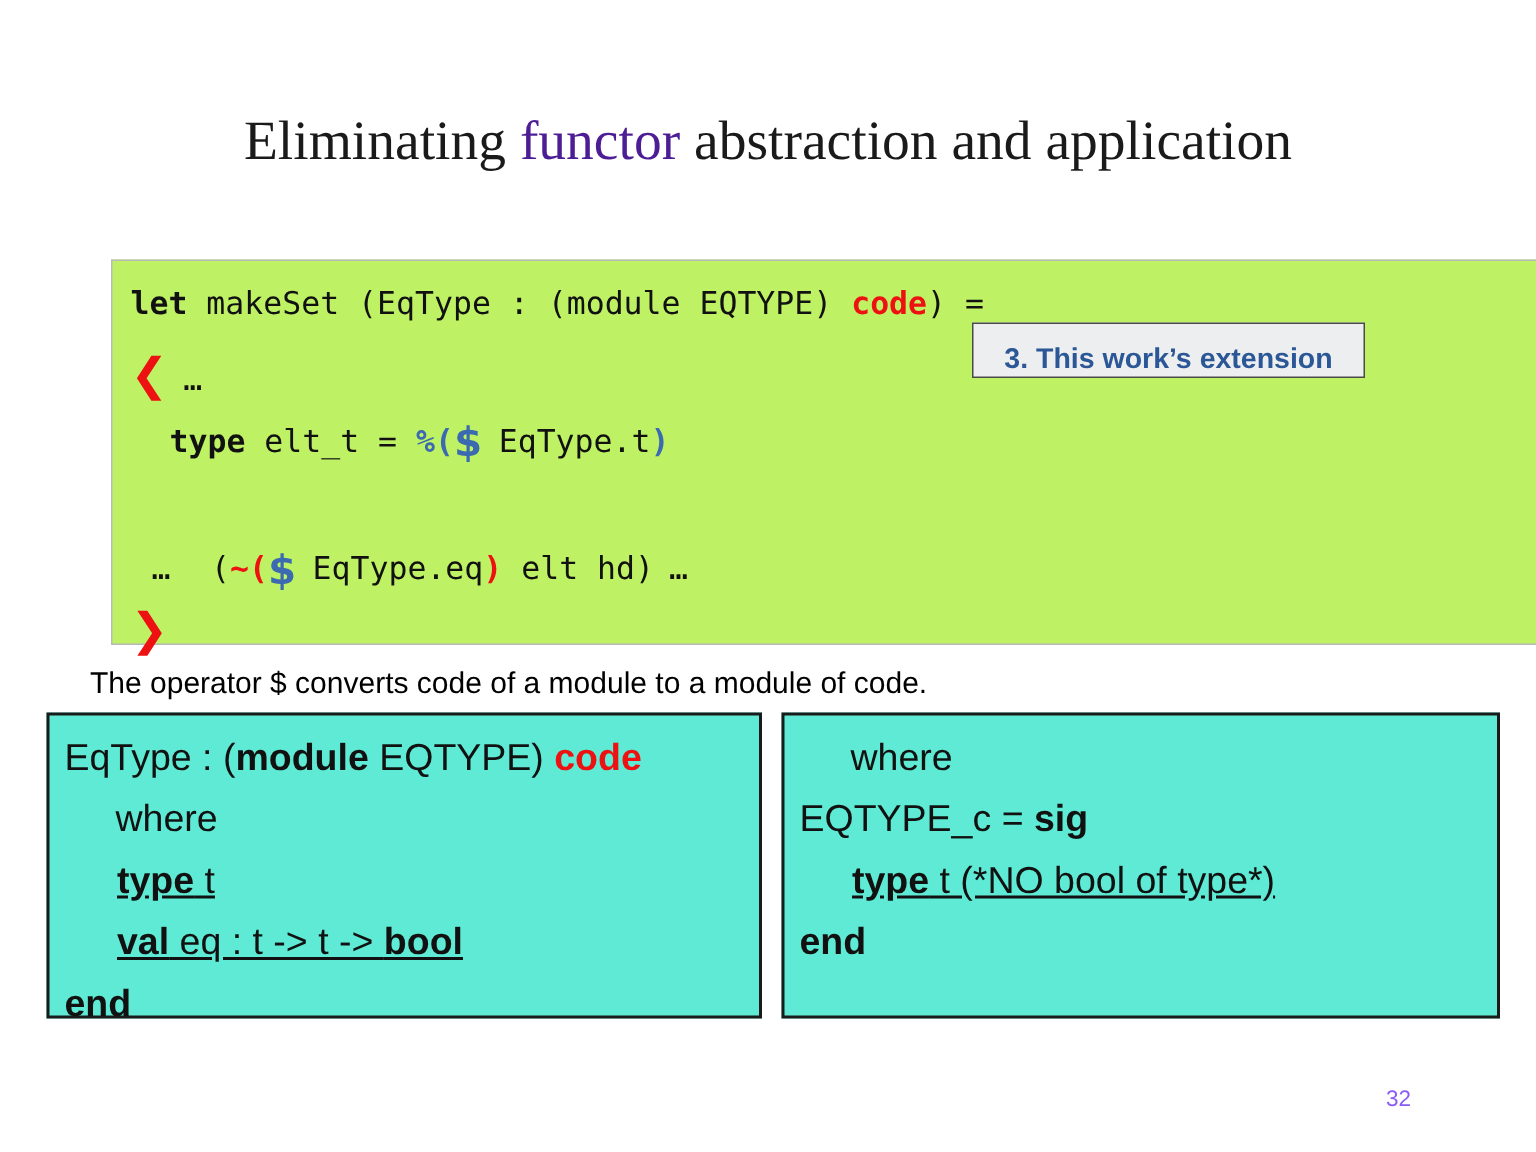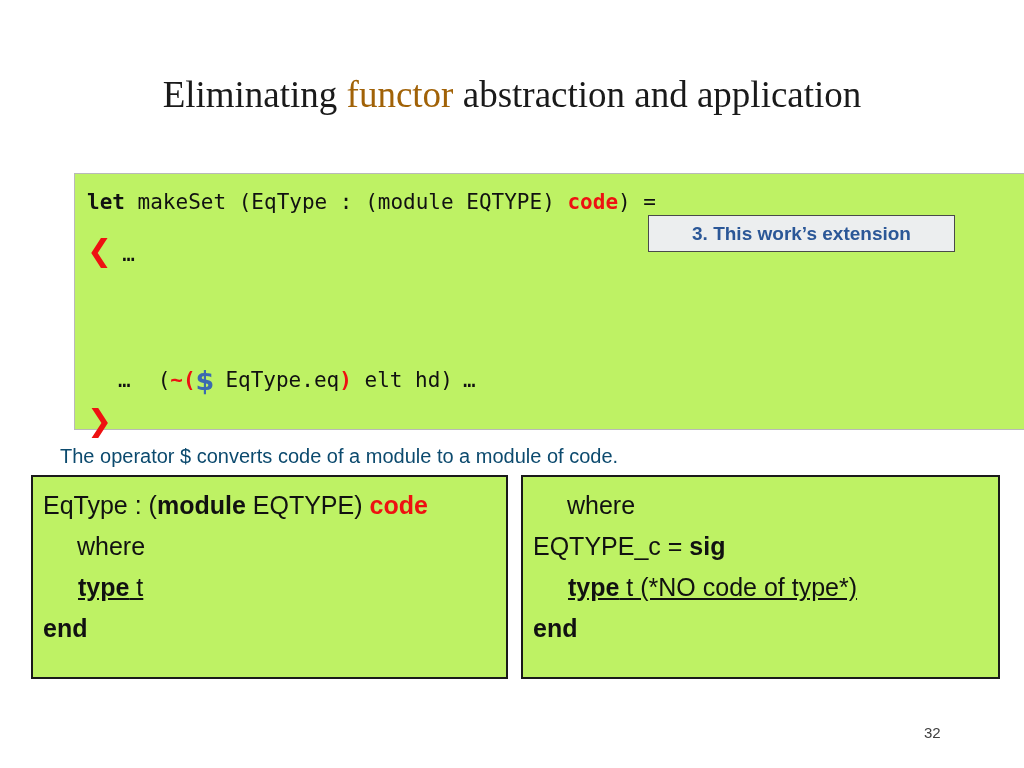--- a/index.html
+++ b/index.html
@@ -21,21 +21,21 @@
     left: 0;
     top: 72px;
     width: 1024px;
     text-align: center;
     font-family: "Liberation Serif", serif;
     font-size: 37px;
     line-height: 46px;
     color: #1a1a1a;
     white-space: nowrap;
   }
-  .title-red { color: #a16207; }
+  .title-red { color: #4c1d95; }
 
   
   .code-block {
     position: absolute;
     left: 74px;
     top: 173px;
     width: 997px;
     height: 257px;
     background: #bef264;
     border: 1px solid #b9b9b9;
@@ -46,21 +46,21 @@
   }
   .code-line {
     position: absolute;
     white-space: nowrap;
     line-height: 1;
   }
   .cl1 { left: 12px; top: 18px; }
   .cl2 { left: 12px; top: 62px; }
   .cl3 { left: 12px; top: 105px; }
   .cl4 { left: 12px; top: 145px; }
-  .cl5 { left: 17px; top: 190px; }
+  .cl5 { left: 0; top: 190px; }
   .cl6 { left: 12px; top: 232px; }
 
   .kw { font-weight: bold; }
   .code-red { color: #ee1111; font-weight: bold; }
   .code-blue { color: #3b6ab0; font-weight: bold; }
   .dollar {
     font-family: "DejaVu Sans", sans-serif;
     font-weight: bold;
     font-size: 27px;
     color: #3b6ab0;
@@ -80,52 +80,52 @@
     letter-spacing: 1px;
   }
   .sp { display: inline-block; width: 10px; }
   .sp-lg { display: inline-block; width: 26px; }
 
   
   .callout {
     position: absolute;
     left: 648px;
     top: 215px;
-    width: 307px;
+    width: 262px;
     height: 37px;
     background: #eceeef;
     border: 1px solid #4a4a4a;
     box-sizing: border-box;
     display: flex;
-    align-items: center;
+    align-items: flex-end;
     justify-content: center;
     font-family: "Liberation Sans", sans-serif;
     font-size: 19px;
     font-weight: bold;
     color: #2b5797;
     white-space: nowrap;
   }
 
   
   .caption {
     position: absolute;
     left: 60px;
     top: 445px;
     font-family: "Liberation Sans", sans-serif;
     font-size: 20px;
-    color: #0c4a6e;
+    color: #000000;
     white-space: nowrap;
   }
 
   
   .sig-box {
     position: absolute;
     top: 475px;
     height: 204px;
-    background: #bef264;
+    background: #5eead4;
     border: 2px solid #1a1a1a;
     box-sizing: border-box;
     font-family: "Liberation Sans", sans-serif;
     font-size: 25px;
     color: #111111;
     padding: 8px 0 0 0;
   }
   .box-left  { left: 31px;  width: 477px; }
   .box-right { left: 521px; width: 479px; }
 
@@ -144,40 +144,43 @@
     font-family: "DejaVu Sans", sans-serif;
   }
 
   
   .page-num {
     position: absolute;
     left: 924px;
     top: 724px;
     font-family: "Liberation Sans", sans-serif;
     font-size: 15px;
-    color: #404040;
+    color: #8b5cf6;
   }
 </style>
 </head>
 <body>
 
 <div class="slide-title">
   <span>Eliminating </span><span class="title-red">functor</span><span> abstraction and application</span>
 </div>
 
 <div class="code-block">
 
   <div class="code-line cl1">
     <span class="kw">let</span><span> makeSet (EqType : (module EQTYPE) </span><span class="code-red">code</span><span>) =</span>
   </div>
 
   <div class="code-line cl2">
     <span class="chev">❮</span><span class="sp"></span><span class="dots">…</span>
   </div>
 
+  <div class="code-line cl3">
+    <span class="sp-lg"></span><span class="kw">type</span><span> elt_t = </span><span class="code-blue">%(</span><span class="dollar">$</span><span class="sp"></span><span>EqType.t</span><span class="code-blue">)</span>
+  </div>
 
 
   <div class="code-line cl5">
     <span class="sp-lg"></span><span class="dots">…</span><span class="sp-lg"></span><span>(</span><span class="code-red">~(</span><span class="dollar">$</span><span class="sp"></span><span>EqType.eq</span><span class="code-red">)</span><span> elt hd)</span><span class="sp"></span><span class="dots">…</span>
   </div>
 
   <div class="code-line cl6">
     <span class="chev">❯</span>
   </div>
 
@@ -193,34 +196,37 @@
 
 <div class="sig-box box-left">
   <div class="sig-line">
     <span>EqType : (</span><span class="b">module</span><span> EQTYPE) </span><span class="red">code</span>
   </div>
   <div class="sig-line ind1">
     <span>where</span>
   </div>
   <div class="sig-line ind2">
     <span class="b">type</span><span> t</span>
+  </div>
+  <div class="sig-line ind2">
+    <span class="b">val</span><span> eq : t -&gt; t -&gt; </span><span class="b">bool</span>
   </div>
   <div class="sig-line">
     <span class="b">end</span>
   </div>
 </div>
 
 <div class="sig-box box-right">
   <div class="sig-line ind1">
     <span>where</span>
   </div>
   <div class="sig-line">
     <span>EQTYPE_c  = </span><span class="b">sig</span>
   </div>
   <div class="sig-line ind2">
-    <span class="b">type</span><span> t    (*NO code of type*)</span>
+    <span class="b">type</span><span> t    (*NO bool of type*)</span>
   </div>
   <div class="sig-line">
     <span class="b">end</span>
   </div>
 </div>
 
 <div class="page-num">32</div>
 
 </body></html>

